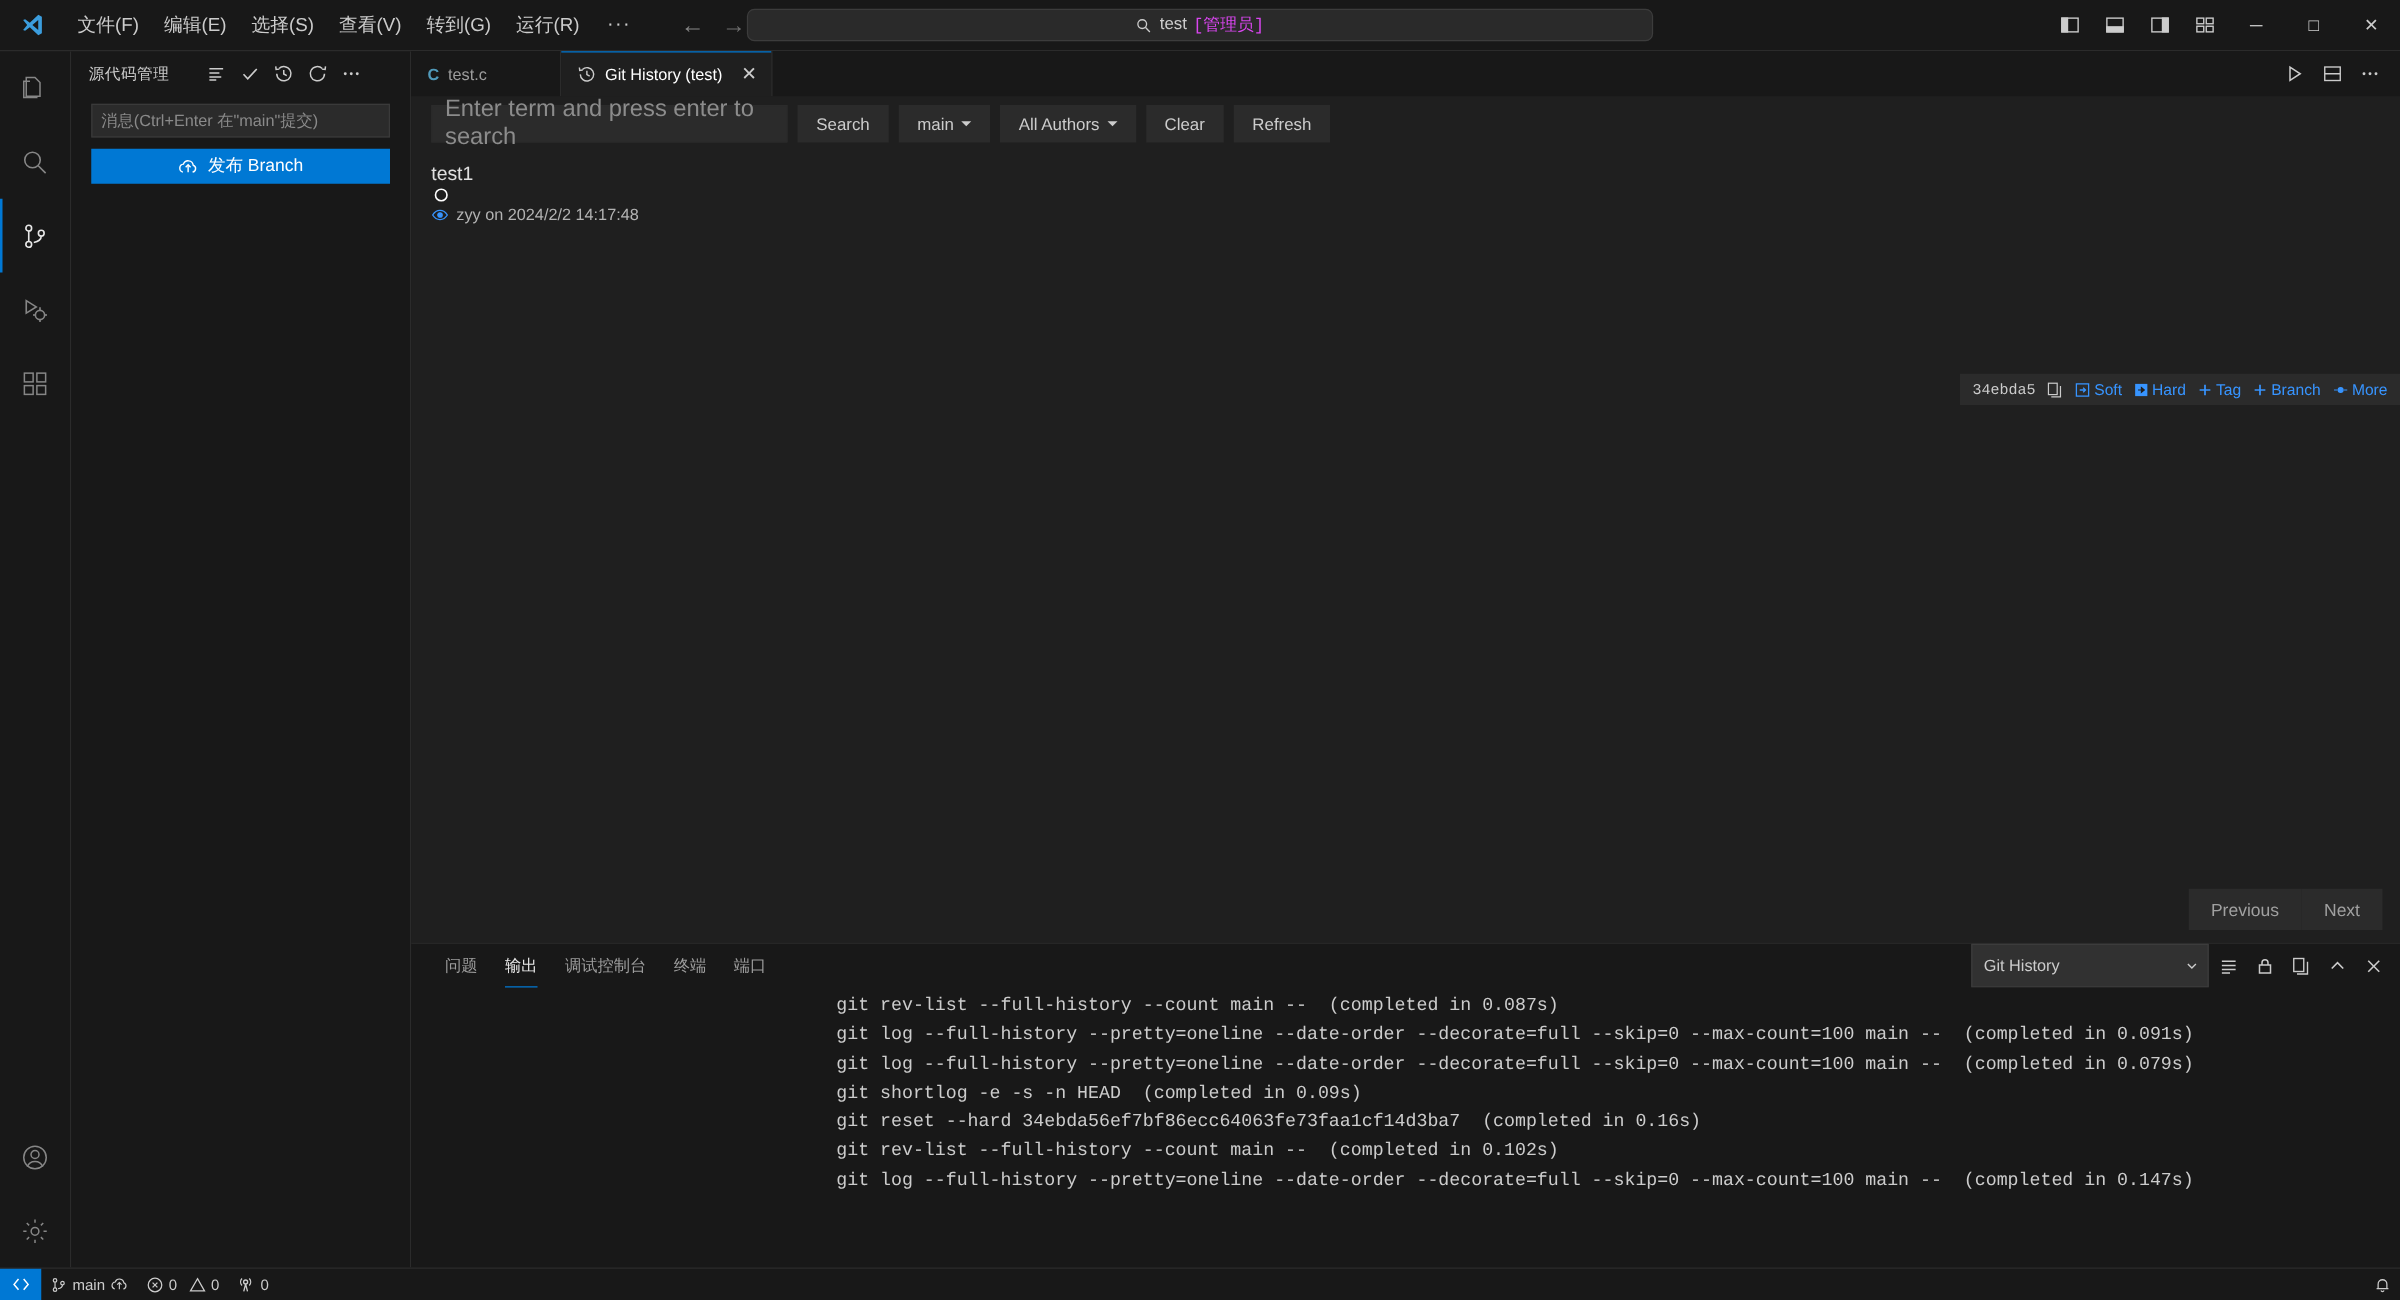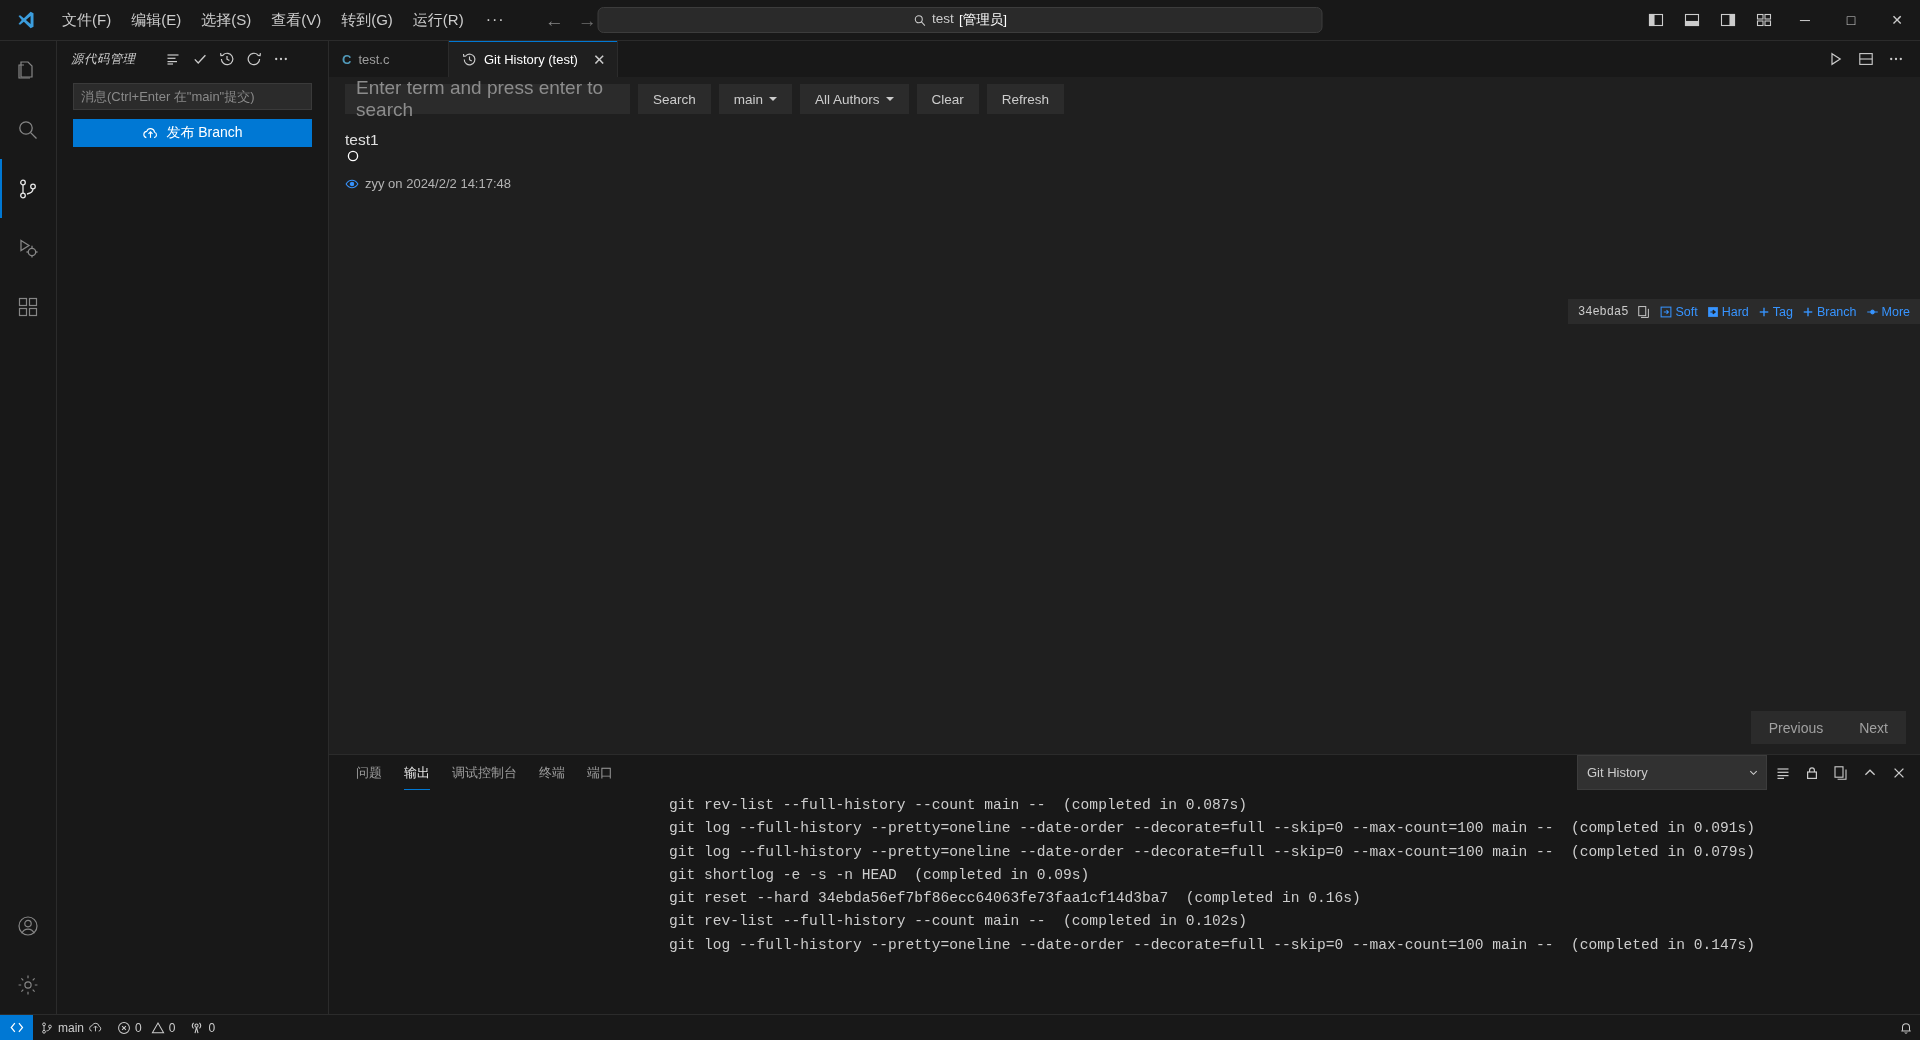--- a/index.html
+++ b/index.html
@@ -37,21 +37,21 @@
 
   .cmdcenter {
     position: absolute; left: 50%; transform: translateX(-50%);
     width: 725px; height: 26px;
     background: #2a2a2a; border: 1px solid #3c3c3c; border-radius: 6px;
     display: flex; align-items: center; justify-content: center;
     gap: 6px; font-size: 13.5px; color: #cccccc;
   }
   .cmdcenter .srch { font-size: 13px; color: #cccccc; }
   .cmd-label { display: flex; gap: 5px; }
-  .cmd-admin { color: #ffffff; }
+  .cmd-admin { color: #d946ef; font-family: Liberation Mono, monospace; }
 
   .win-right { margin-left: auto; display: flex; align-items: center; height: 100%; }
   .layout-ico {
     width: 36px; height: 100%; display: flex; align-items: center; justify-content: center;
     cursor: default;
   }
   .win-ctrl {
     width: 46px; height: 100%; display: flex; align-items: center; justify-content: center;
     font-size: 14px; color: #cccccc; cursor: default;
   }
@@ -78,21 +78,21 @@
   .act-spacer { flex: 1; }
 
   
   .sidebar {
     width: 272px; flex: 0 0 272px; background: #181818;
     display: flex; flex-direction: column;
     border-right: 1px solid #2b2b2b;
   }
   .scm-header {
     height: 36px; display: flex; align-items: center;
-    padding: 0 8px 0 14px; gap: 13px; font-style: italic;
+    padding: 0 8px 0 14px; gap: 13px;
   }
   .scm-title { font-size: 12.5px; color: #cccccc; letter-spacing: .4px; }
   .scm-actions { display: flex; align-items: center; margin-left: 12px; gap: 2px; }
   .scm-act {
     width: 25px; height: 25px; display: flex; align-items: center; justify-content: center;
     border-radius: 4px; color: #cccccc; cursor: default;
   }
   .scm-input {
     margin: 6px 16px 0 16px; height: 27px;
     background: #2b2b2b; border: 1px solid #3a3a3a;
@@ -155,21 +155,21 @@
     font-size: 13.5px; color: #cccccc; cursor: default; white-space: nowrap;
   }
   .caret { border-left: 4px solid transparent; border-right: 4px solid transparent; border-top: 4.5px solid #cccccc; }
 
   .commit-list { flex: 1; position: relative; min-height: 0; }
   .commit-row {
     position: relative; padding: 10px 0 10px 16px; cursor: default;
   }
   .commit-subject { font-size: 15.5px; color: #e0e0e0; margin-bottom: 1px; }
   .commit-graph { margin: 1px 0 0 2px; }
-  .commit-meta { display: flex; align-items: center; gap: 6px; font-size: 13px; color: #b3b3b3; margin-top: 13px; }
+  .commit-meta { display: flex; align-items: center; gap: 6px; font-size: 13px; color: #b3b3b3; margin-top: 1px; }
   .eye-ico { color: #3794ff; display: flex; align-items: center; }
 
   .commit-actions {
     position: absolute; right: 0; top: 178px;
     background: #2b2b2b; display: flex; align-items: center;
     height: 25px; padding: 0 10px; gap: 9px; font-size: 12.5px;
   }
   .ca-hash { font-family: "Liberation Mono", monospace; color: #cccccc; font-size: 12px; }
   .ca-item { display: flex; align-items: center; gap: 3px; color: #3794ff; cursor: default; }
   .ca-copy { color: #cccccc; display: flex; align-items: center; cursor: default; }

